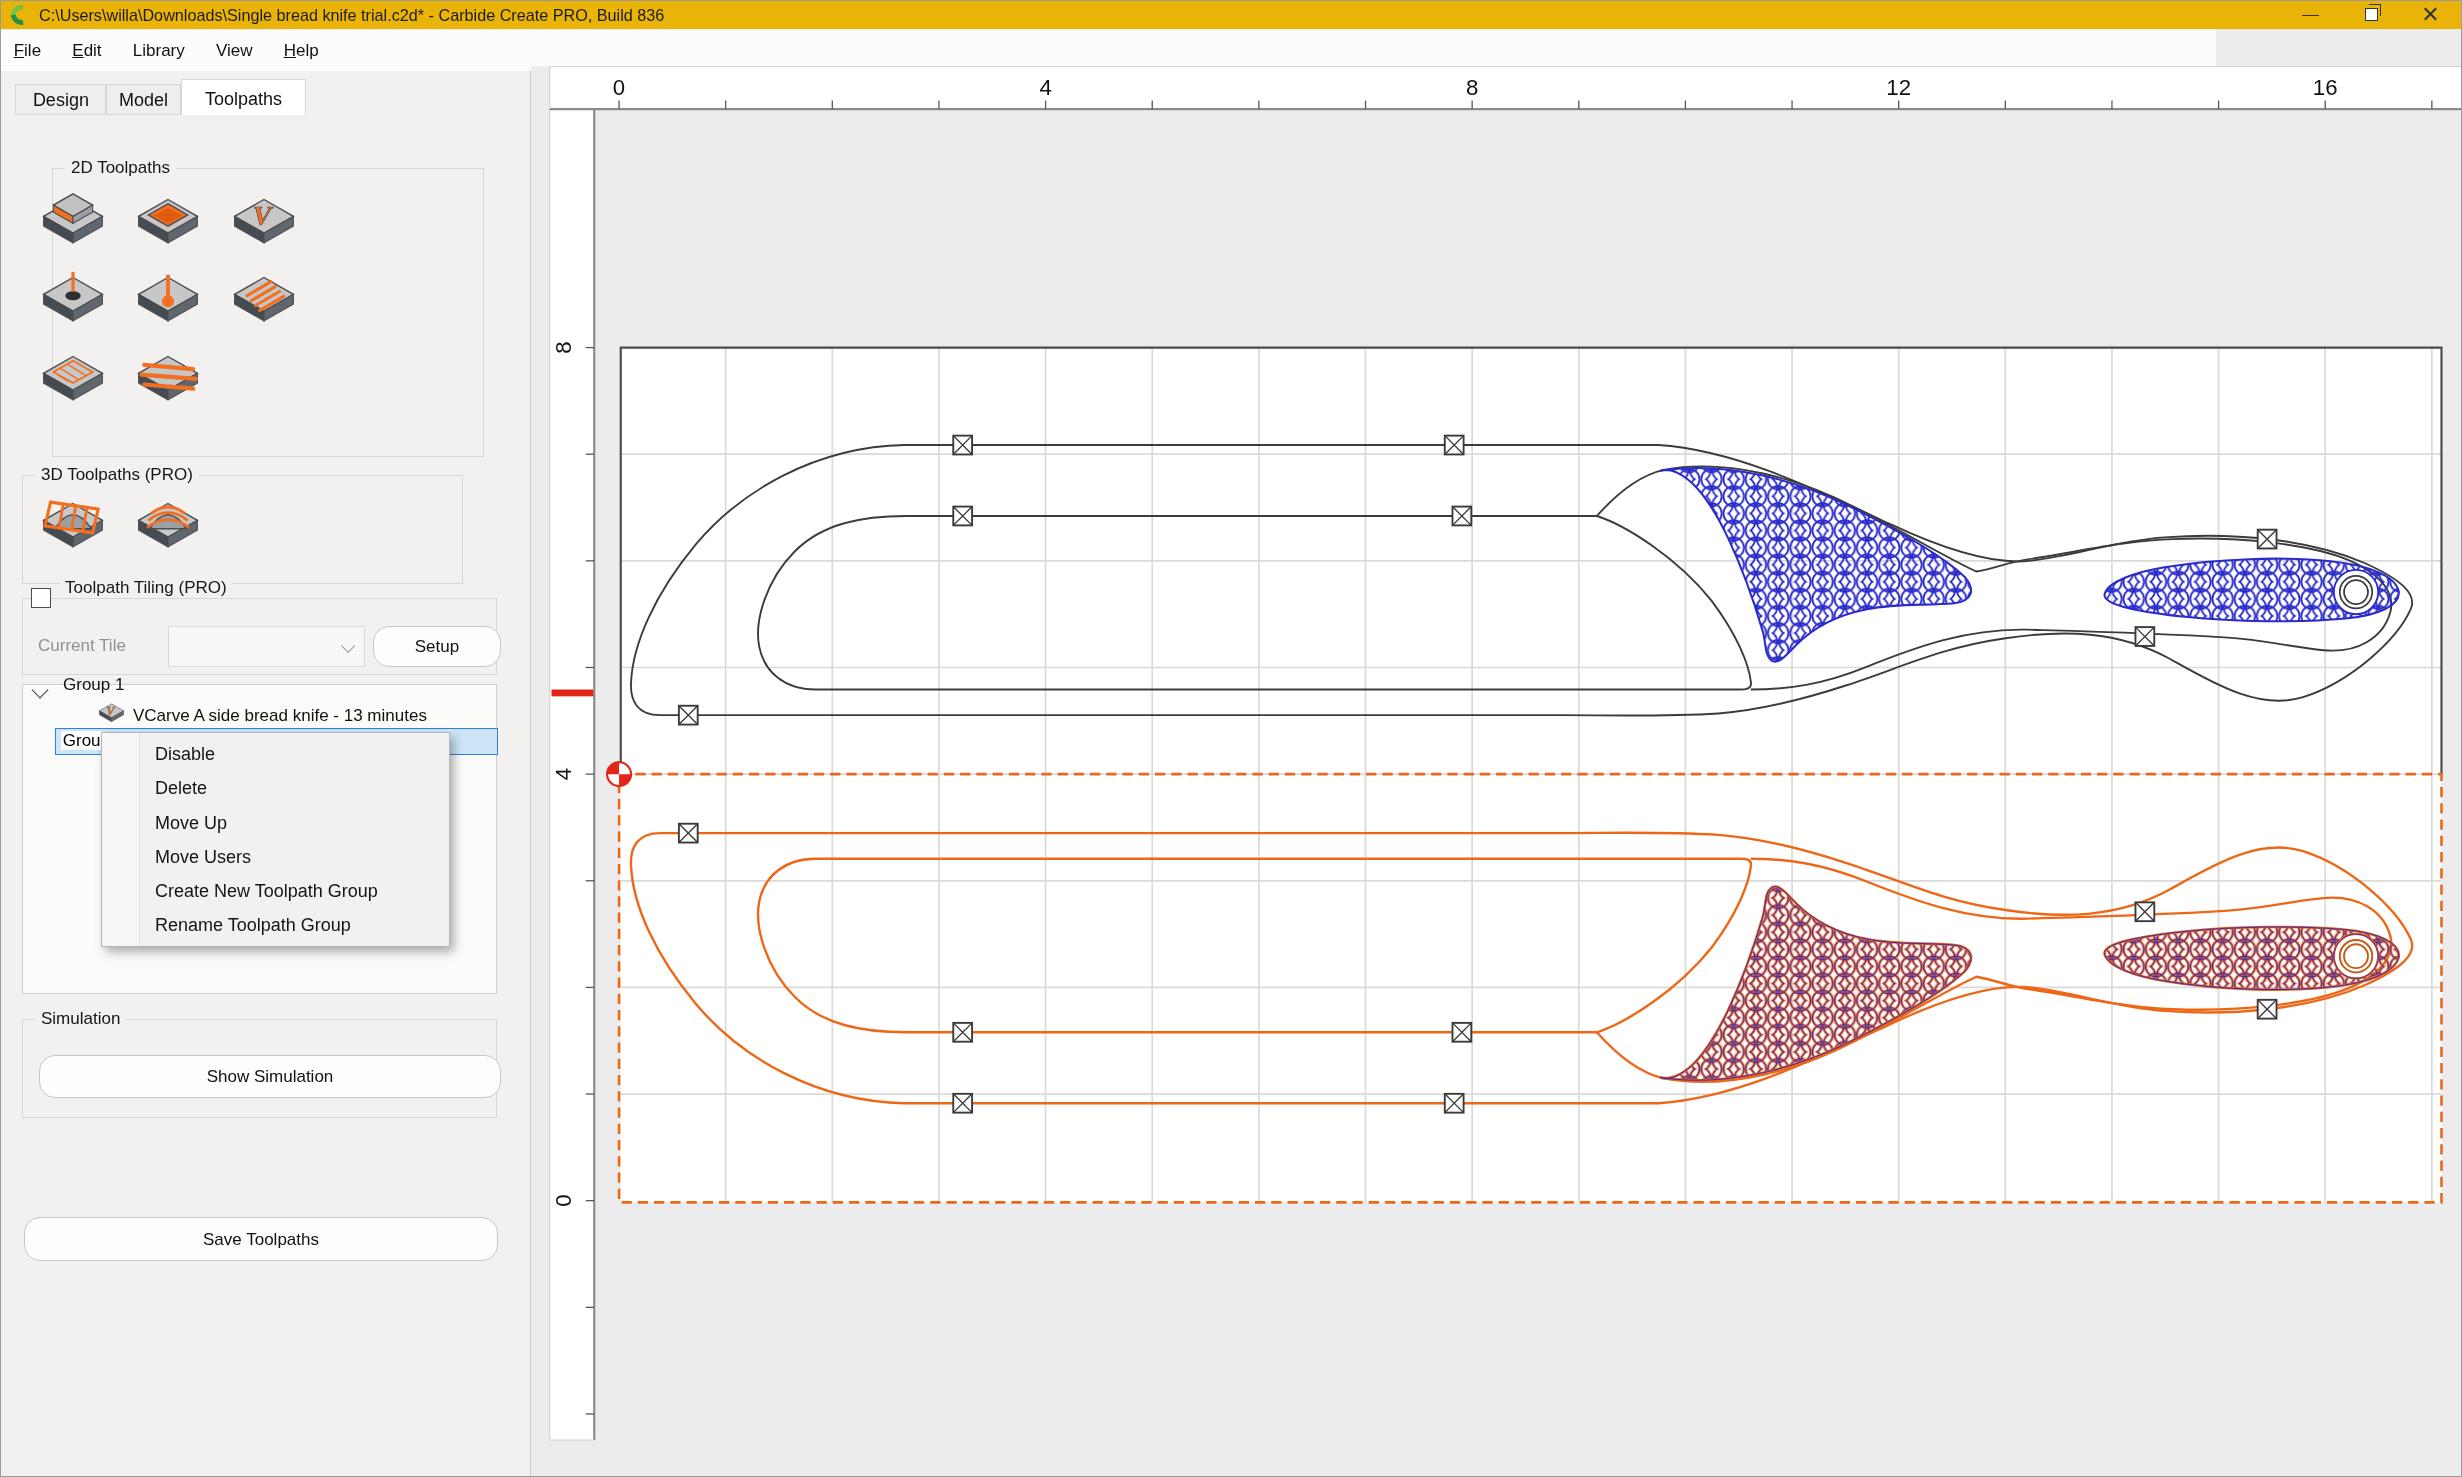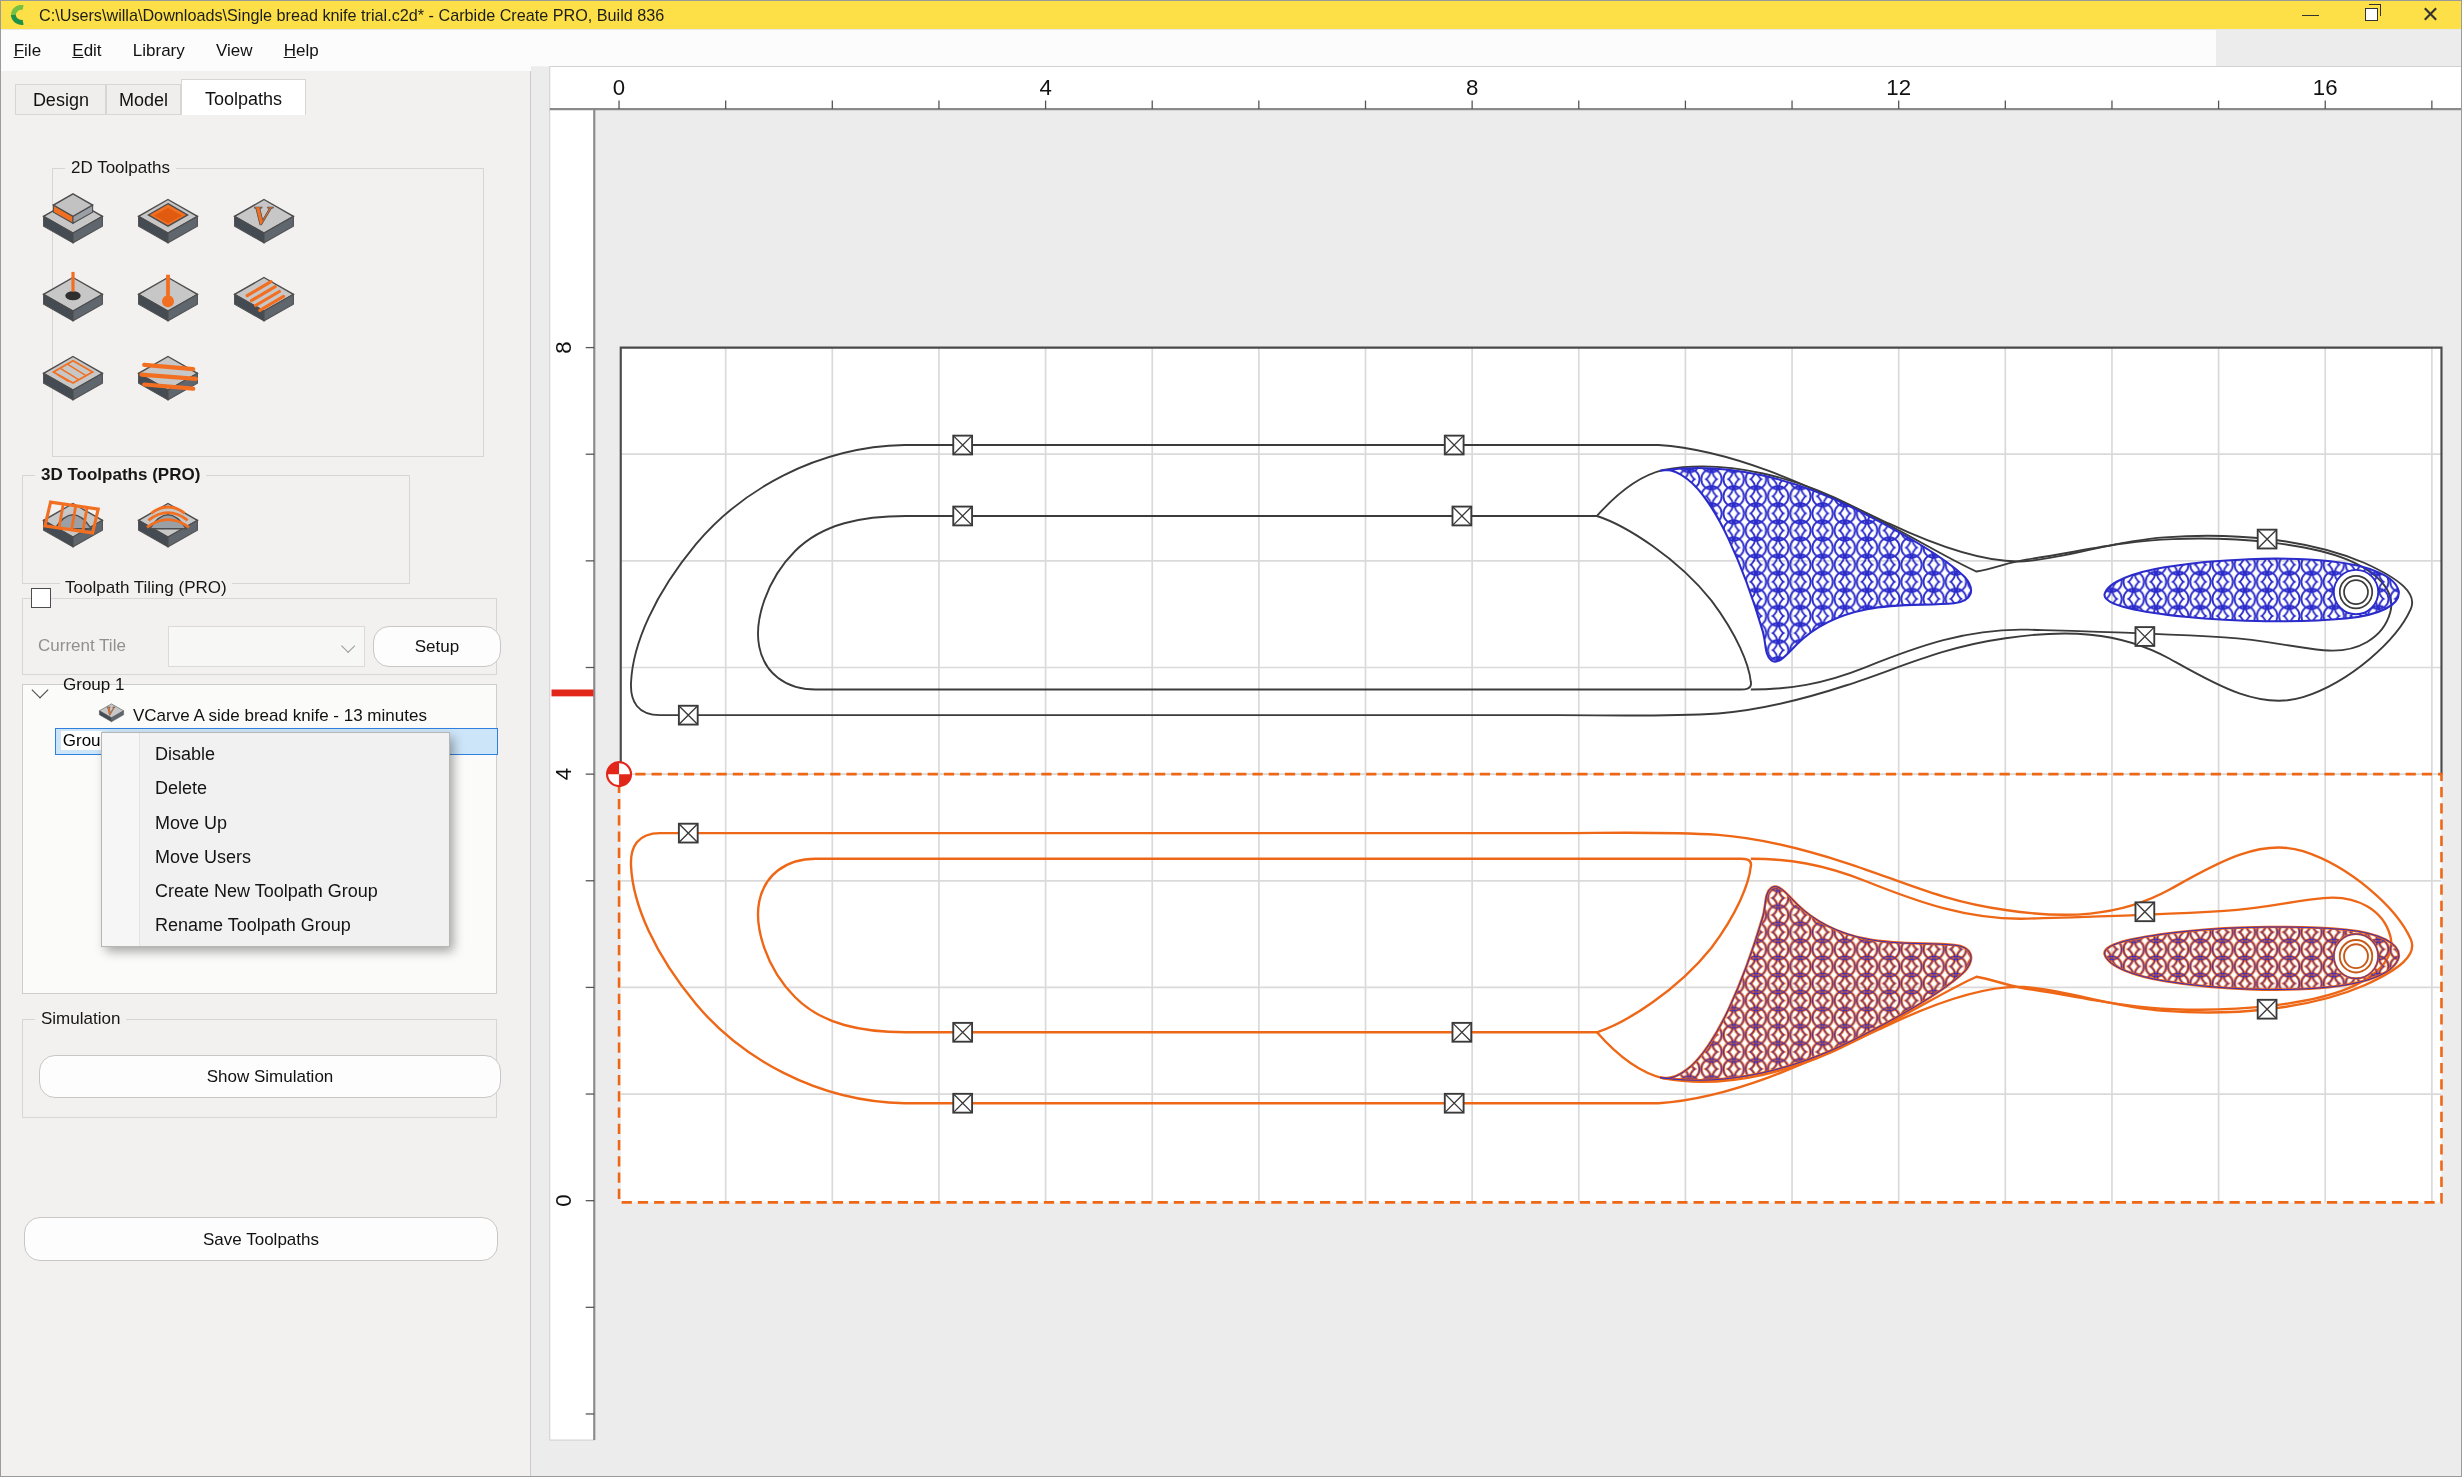--- a/index.html
+++ b/index.html
@@ -1,21 +1,21 @@
 <!DOCTYPE html>
 <html style="font-size:13.7px"><head>
 <meta charset="utf-8">
 <style>
   * { margin:0; padding:0; box-sizing:border-box; }
   html,body { width:2462px; height:1477px; overflow:hidden;
     font-family:"Liberation Sans", sans-serif; background:#ececec; }
   .abs { position:absolute; }
 
   
-  #titlebar { left:0; top:0; width:2462px; height:30px; background:#fde047;
+  #titlebar { left:0; top:0; width:2462px; height:30px; background:#eab308;
     border-bottom:0.9px solid #e8e8e8; }
   #app-icon { left:10.3px; top:5.1px; width:19.7px; height:19.7px; }
   #title-text { left:39px; top:0; height:30px; line-height:30px; font-size:16.2px; color:#1d1d1d; }
   .winbtn { top:0; width:55px; height:29px; text-align:center; color:#333; }
   #btn-min  { left:2283px; } #btn-max { left:2344px; } #btn-close { left:2403px; }
   #btn-min span { display:inline-block; width:17px; height:0; border-top:1.7px solid #333; margin-top:14.5px; }
   #btn-max span { display:inline-block; width:13px; height:13px; border:1.7px solid #333; margin-top:7.7px; position:relative; background:#fdfdfd; }
   #btn-max span:before { content:""; position:absolute; left:2.6px; top:-5.1px; width:11px; height:11px; border:1.7px solid #333; border-left:none; border-bottom:none; }
   #btn-close span { font-size:22px; line-height:29px; }
 
@@ -32,21 +32,21 @@
     color:#111; background:#efeeec; border:0.9px solid #d8d6d3; }
   #tab-design { left:15.4px;  width:91px; }
   #tab-model  { left:106px; width:75px;  }
   #tab-toolpaths { left:181px; top:79px; width:125px; height:36px; line-height:38px;
     background:#ffffff; border-bottom:none; z-index:2; }
 
   .gbox { border:0.9px solid #d8d6d2; }
   .gbox-label { position:absolute; top:-11px; left:12px; background:#f2f1ef;
     padding:0 6px; font-size:17px; color:#161616; white-space:nowrap; }
   #box-2d { left:4px; top:168px; width:432px; height:289px;margin-left:48px; }
-  #box-3d { left:22px; top:475px; width:388px; height:109px;font-weight:bold; }
+  #box-3d { left:22px; top:475px; width:441px; height:109px; }
   #box-tiling { left:22px; top:598px; width:475px; height:77px; }
   #box-sim { left:22px; top:1019px; width:475px; height:99px; }
 
   .tp-icon { position:absolute; width:70px; height:68px; }
   .cbx { left:31px; top:588px; width:19.7px; height:19.7px; background:#fff; border:1.7px solid #4d4d4d; }
   #tiling-label { left:60px; top:578px; font-size:17px; color:#161616; background:#f2f1ef; padding:0 5.1px; }
   #current-tile-label { left:38px; top:636px; font-size:17px; color:#909090; }
   #tile-combo { left:168px; top:626px; width:197px; height:41px; background:#f7f7f6;
     border:0.9px solid #dcdad8; }
   #tile-combo .chev { position:absolute; right:10.3px; top:13.7px; width:10.3px; height:10.3px;

